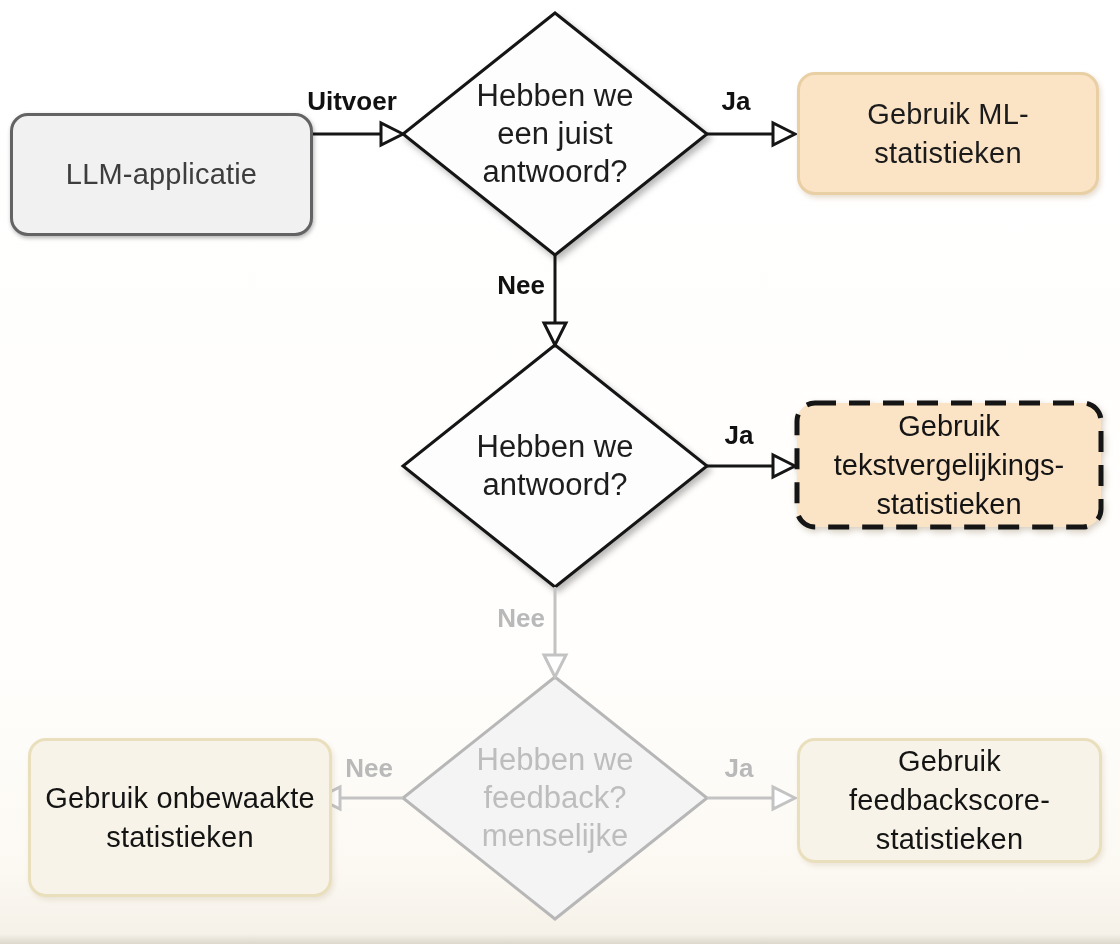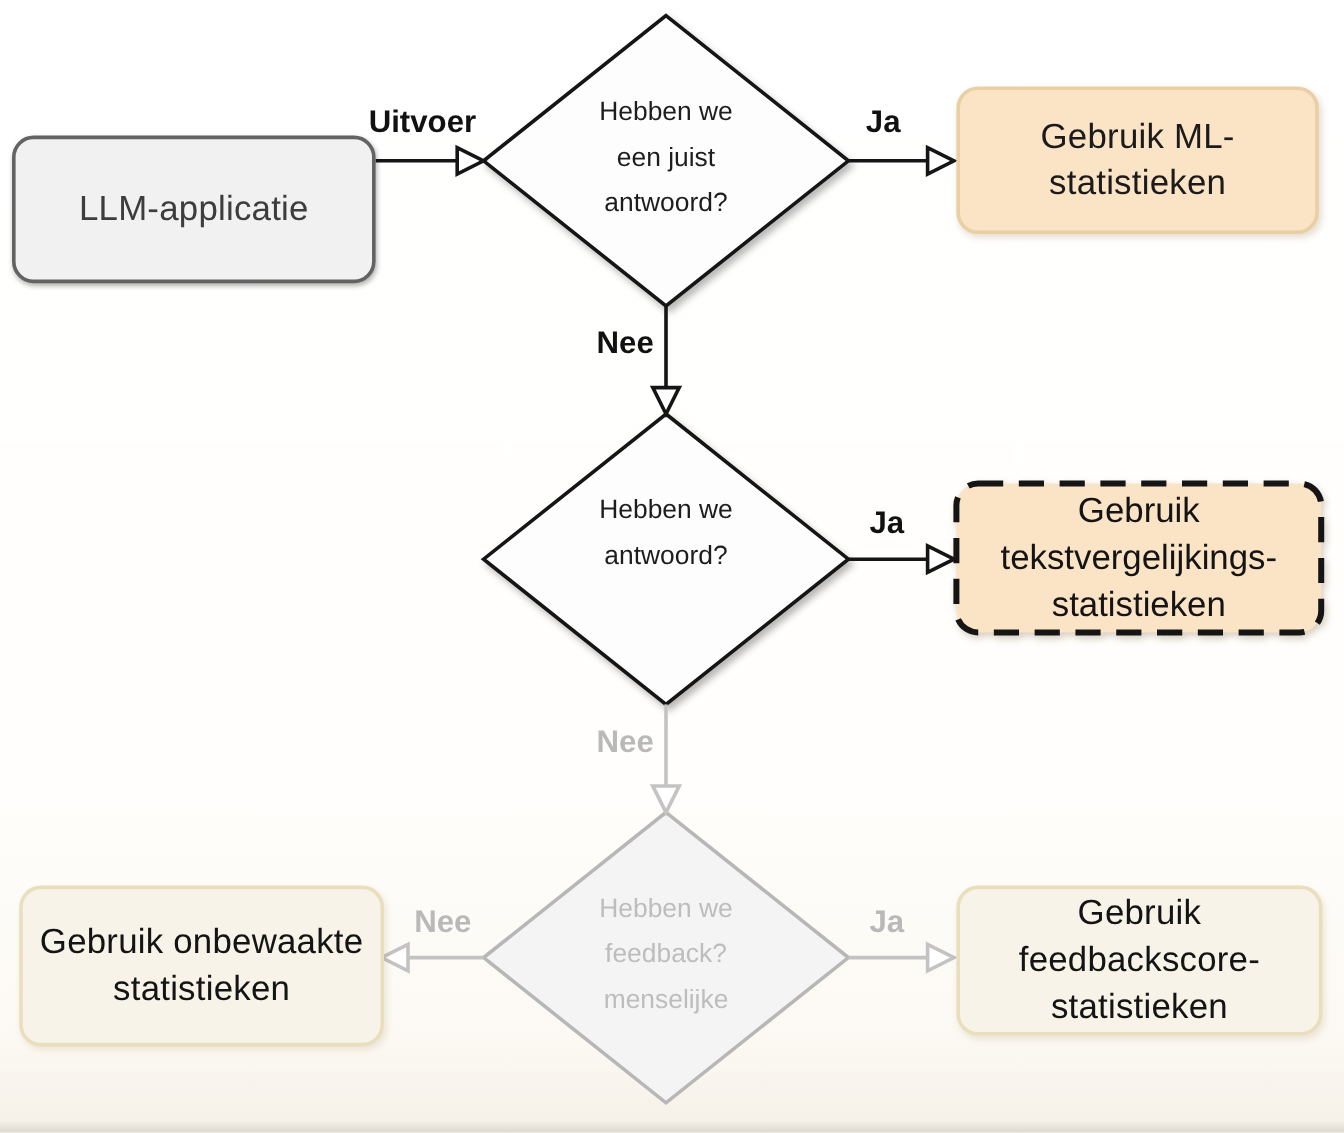--- a/index.html
+++ b/index.html
@@ -56,22 +56,23 @@
     background: #f7f3e8;
     border: 3px solid #eadfbd;
     color: #141414;
     box-shadow: 2px 3px 5px rgba(150,120,70,0.15);
   }
   .diamond-label {
     position: absolute;
     display: flex;
     flex-direction: column;
     align-items: center;
+    justify-content: center;
     text-align: center;
-    font-size: 22px;
+    font-size: 31px;
     line-height: 38px;
     color: #1d1d1d;
     z-index: 2;
     pointer-events: none;
   }
   .diamond-label.faded { color: #bdbdbd; }
   .overlay-label {
     position: absolute;
     display: flex;
     flex-direction: column;
@@ -144,21 +145,21 @@
     <span class="ln">Gebruik ML-</span>
     <span class="ln">statistieken</span>
   </div>
 
   <div class="overlay-label" style="left:800px; top:406px; width:298px; height:118px;">
     <span class="ln">Gebruik</span>
     <span class="ln">tekstvergelijkings-</span>
     <span class="ln">statistieken</span>
   </div>
 
-  <div class="node box-cream" style="left:16px; top:738px; width:304px; height:134px;">
+  <div class="node box-cream" style="left:28px; top:738px; width:304px; height:159px;">
     <span class="ln">Gebruik onbewaakte</span>
     <span class="ln">statistieken</span>
   </div>
 
   <div class="node box-cream" style="left:797px; top:738px; width:305px; height:125px;">
     <span class="ln">Gebruik</span>
     <span class="ln">feedbackscore-</span>
     <span class="ln">statistieken</span>
   </div>
 

